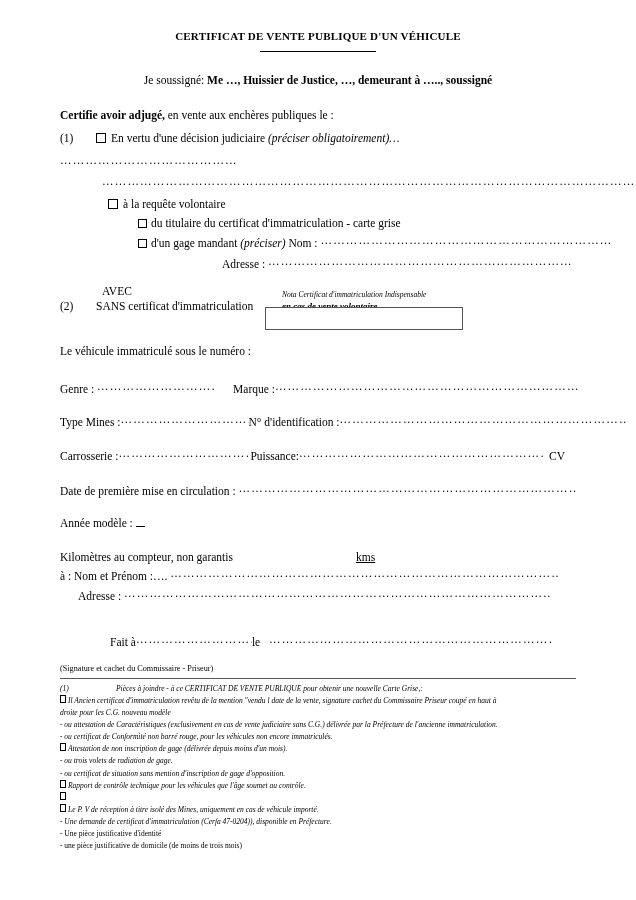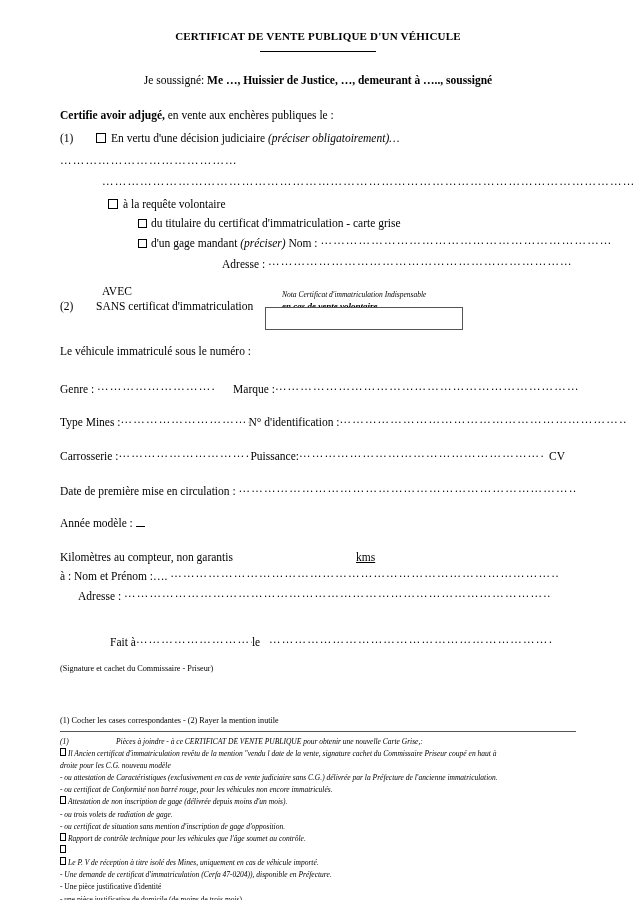--- a/index.html
+++ b/index.html
@@ -216,21 +216,20 @@
   <div class="row" style="margin-top:2px; padding-left:18px; white-space:nowrap;">
     <span>Adresse : </span><span class="dots" style="width:428px;">……………………………………………………………………………………………</span>
   </div>
 
   <div class="row" style="margin-top:28px; padding-left:50px; white-space:nowrap;">
     <span>Fait à</span><span class="dots" style="width:116px;">……………………………………</span><span>le </span><span style="display:inline-block;width:6px;"></span><span class="dots" style="width:284px;">……………………………………………………………………………………………</span>
   </div>
 
   <div class="sig-note" style="margin-top:14px;">(Signature et cachet du Commissaire - Priseur)</div>
 
-  <div class="footnote-line" style="margin-top:42px;">(1) Cocher les cases correspondantes - (2) Rayer la mention inutile</div>
 
   <div class="sep-rule"></div>
 
   <div class="fine">
     <span style="display:inline-block;width:56px;">(1)</span><span>Pièces à joindre - à ce CERTIFICAT DE VENTE PUBLIQUE pour obtenir une nouvelle Carte Grise,:</span>
   </div>
 
   <div id="attachments-list">
       <div class="fine"><span class="boxglyph"></span><span>Il Ancien certificat d'immatriculation revêtu de la mention "vendu l date de la vente, signature cachet du Commissaire  Priseur coupé en haut à</span></div>
       <div class="fine"><span>droite pour les C.G. nouveau modèle</span></div>

